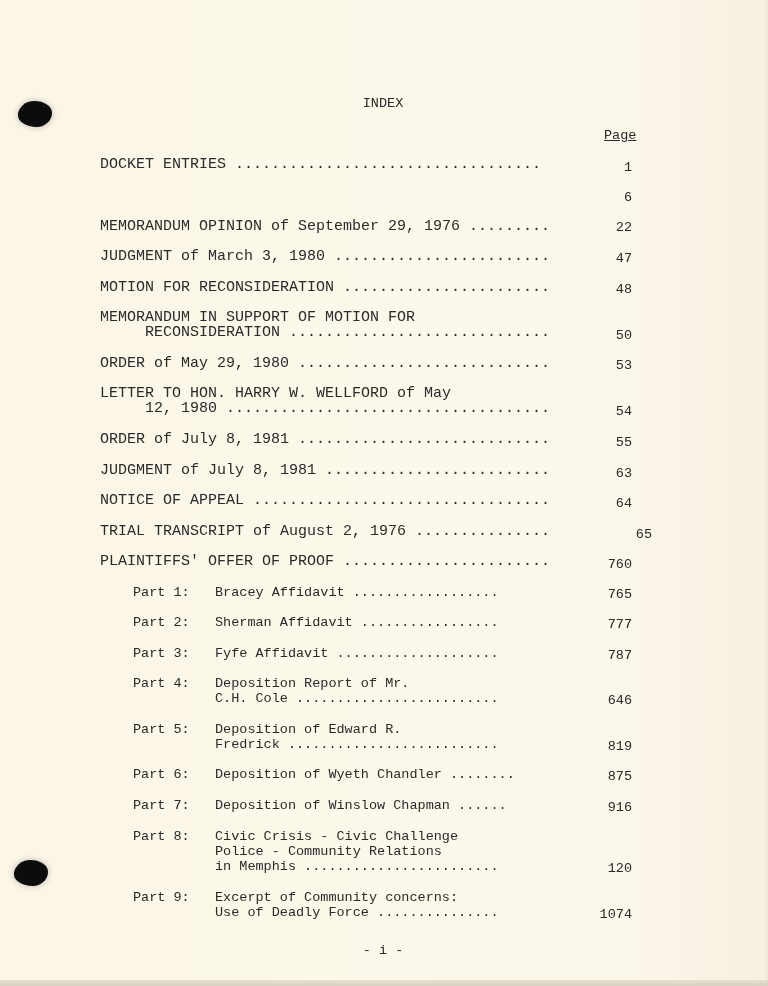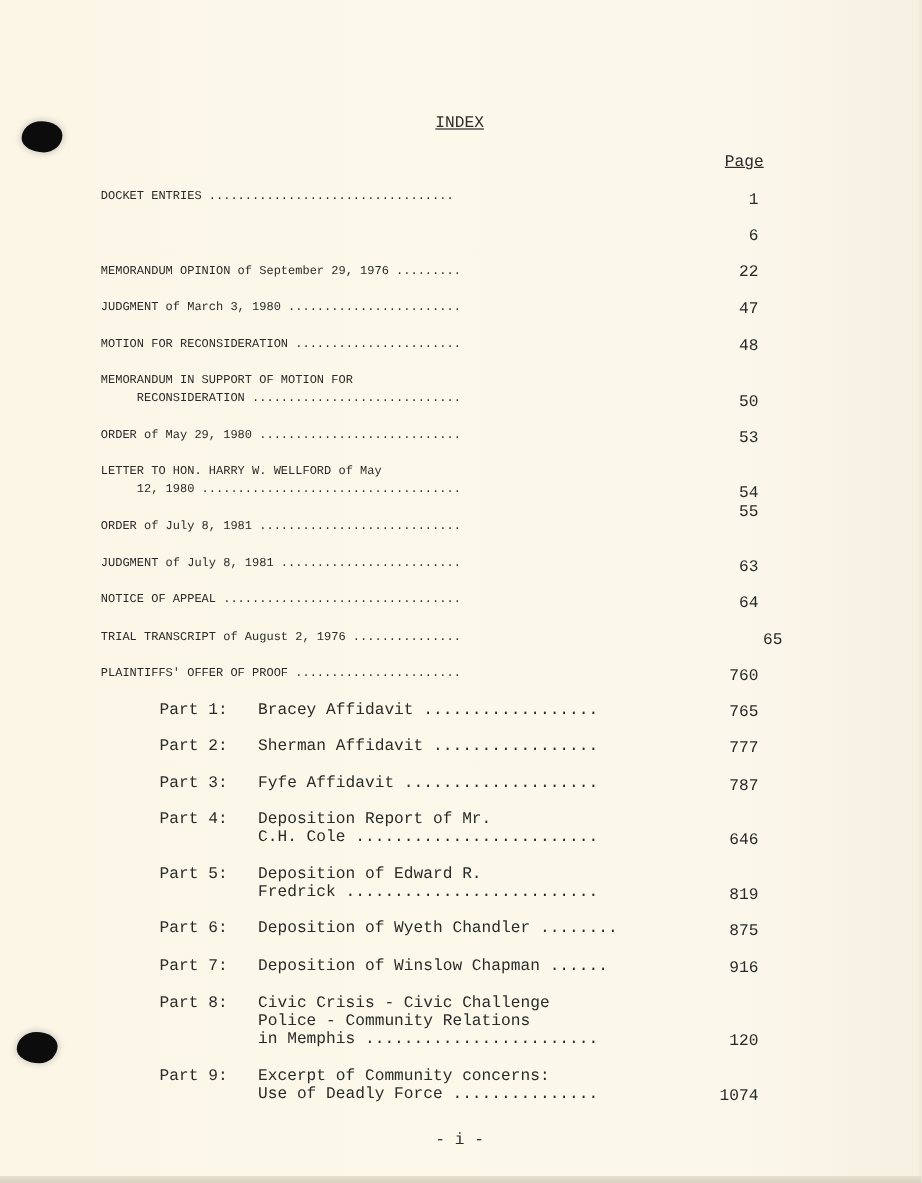--- a/index.html
+++ b/index.html
@@ -23,25 +23,25 @@
     position: absolute; background: #0c0c0c;
     border-radius: 48% 52% 45% 55% / 55% 45% 55% 45%;
     box-shadow: 0 0 4px 2px rgba(210,205,195,0.8);
   }
   .hole.top { left: 18px; top: 101px; width: 34px; height: 26px; }
   .hole.bottom { left: 14px; top: 860px; width: 34px; height: 26px; }
   .title {
     position: absolute; left: 0; width: 100%; top: 96px; text-align: center;
     font-size: 13.5px;
   }
-  .title span { text-decoration: underline; }
+  .title span { }
   .page-col-header {
     position: absolute; left: 604px; top: 128px; font-size: 13.5px; text-decoration: underline; text-align: right;
   }
-  .entry { position: absolute; left: 84px; font-size: 10px; line-height: 15px; white-space: pre; }
+  .entry { position: absolute; left: 100px; font-size: 15px; line-height: 15px; white-space: pre; }
   .part { position: absolute; left: 133px; font-size: 13.5px; line-height: 15px; white-space: pre; }
   .part .lbl { position: absolute; left: 0; top: 0; font-family: Liberation Mono, monospace; }
   .part .txt { position: absolute; left: 82px; top: 0; }
   .num { position: absolute; font-size: 13.5px; text-align: right; width: 60px; }
   .footer {
     position: absolute; left: 0; width: 100%; top: 943px; text-align: center; font-size: 13.5px;
   }
 </style>
 </head>
 <body>
@@ -72,21 +72,21 @@
   <div class="num" style="left:572px;top:328px">50</div>
 
   <div class="entry" style="top:356px">ORDER of May 29, 1980 ............................</div>
   <div class="num" style="left:572px;top:358px">53</div>
 
   <div class="entry" style="top:386px">LETTER TO HON. HARRY W. WELLFORD of May
      12, 1980 ....................................</div>
   <div class="num" style="left:572px;top:404px">54</div>
 
   <div class="entry" style="top:432px">ORDER of July 8, 1981 ............................</div>
-  <div class="num" style="left:572px;top:420px">55</div>
+  <div class="num" style="left:572px;top:435px">55</div>
 
   <div class="entry" style="top:463px">JUDGMENT of July 8, 1981 .........................</div>
   <div class="num" style="left:572px;top:466px">63</div>
 
   <div class="entry" style="top:493px">NOTICE OF APPEAL .................................</div>
   <div class="num" style="left:572px;top:496px">64</div>
 
   <div class="entry" style="top:524px">TRIAL TRANSCRIPT of August 2, 1976 ...............</div>
   <div class="num" style="left:592px;top:527px">65</div>
 

